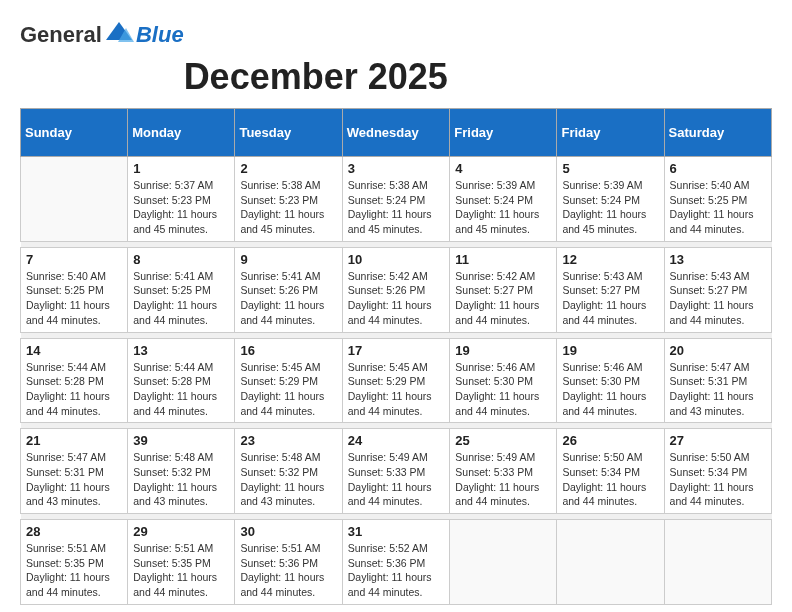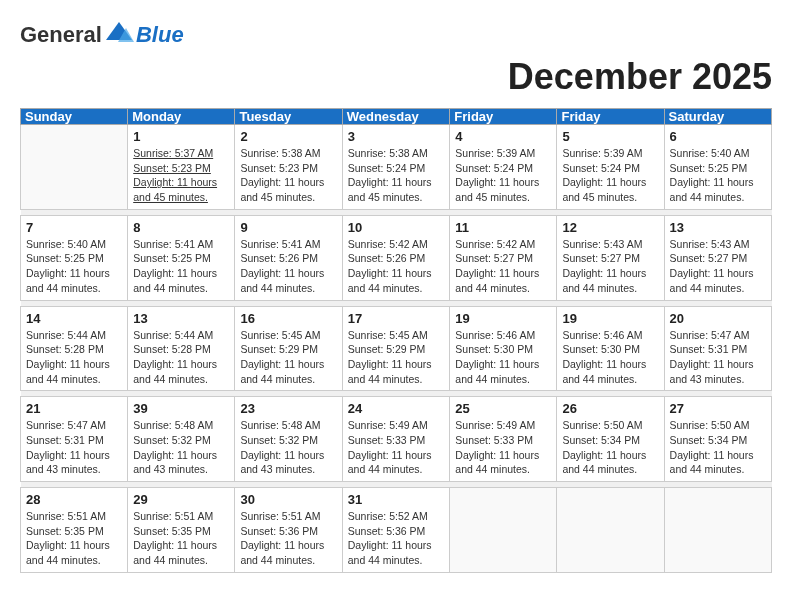--- a/index.html
+++ b/index.html
@@ -5,21 +5,20 @@
     * { box-sizing: border-box; margin: 0; padding: 0; }
     body {
       font-family: Arial, sans-serif;
       background: #fff;
       width: 792px;
       min-height: 612px;
       padding: 20px;
     }
     .header-area {
       display: flex;
-      justify-content: space-between;
       align-items: flex-start;
       margin-bottom: 10px;
     }
     .logo {
       display: flex;
       flex-direction: column;
       align-items: flex-start;
     }
     .logo-text {
       display: flex;
@@ -49,21 +48,21 @@
       color: #444;
     }
     .calendar {
       width: 100%;
       border-collapse: collapse;
       font-size: 11px;
     }
     .calendar th {
       background-color: #1a6fc4;
       color: white;
-      padding: 0 4px;
+      padding: 16px 4px;
       text-align: left;
       font-size: 13px;
       font-weight: bold;
       border: 1px solid #aaa;
     }
     .calendar td {
       border: 1px solid #ccc;
       vertical-align: top;
       padding: 4px 5px;
       width: 108px;
@@ -120,21 +119,21 @@
         <th>Friday</th>
         <th>Friday</th>
         <th>Saturday</th>
       </tr>
   </thead>
   <tbody id="calendar-body">
   <tr>
         <td class="empty"></td>
         <td>
           <div class="day-number">1</div>
-          <div class="day-info" style="white-space: pre-line; text-decoration: underline;">Sunrise: 5:37 AM
+          <div class="day-info" style="white-space: pre-line;">Sunrise: 5:37 AM
 Sunset: 5:23 PM
 Daylight: 11 hours
 and 45 minutes.</div>
         </td>
         <td>
           <div class="day-number">2</div>
           <div class="day-info" style="white-space: pre-line;">Sunrise: 5:38 AM
 Sunset: 5:23 PM
 Daylight: 11 hours
 and 45 minutes.</div>

